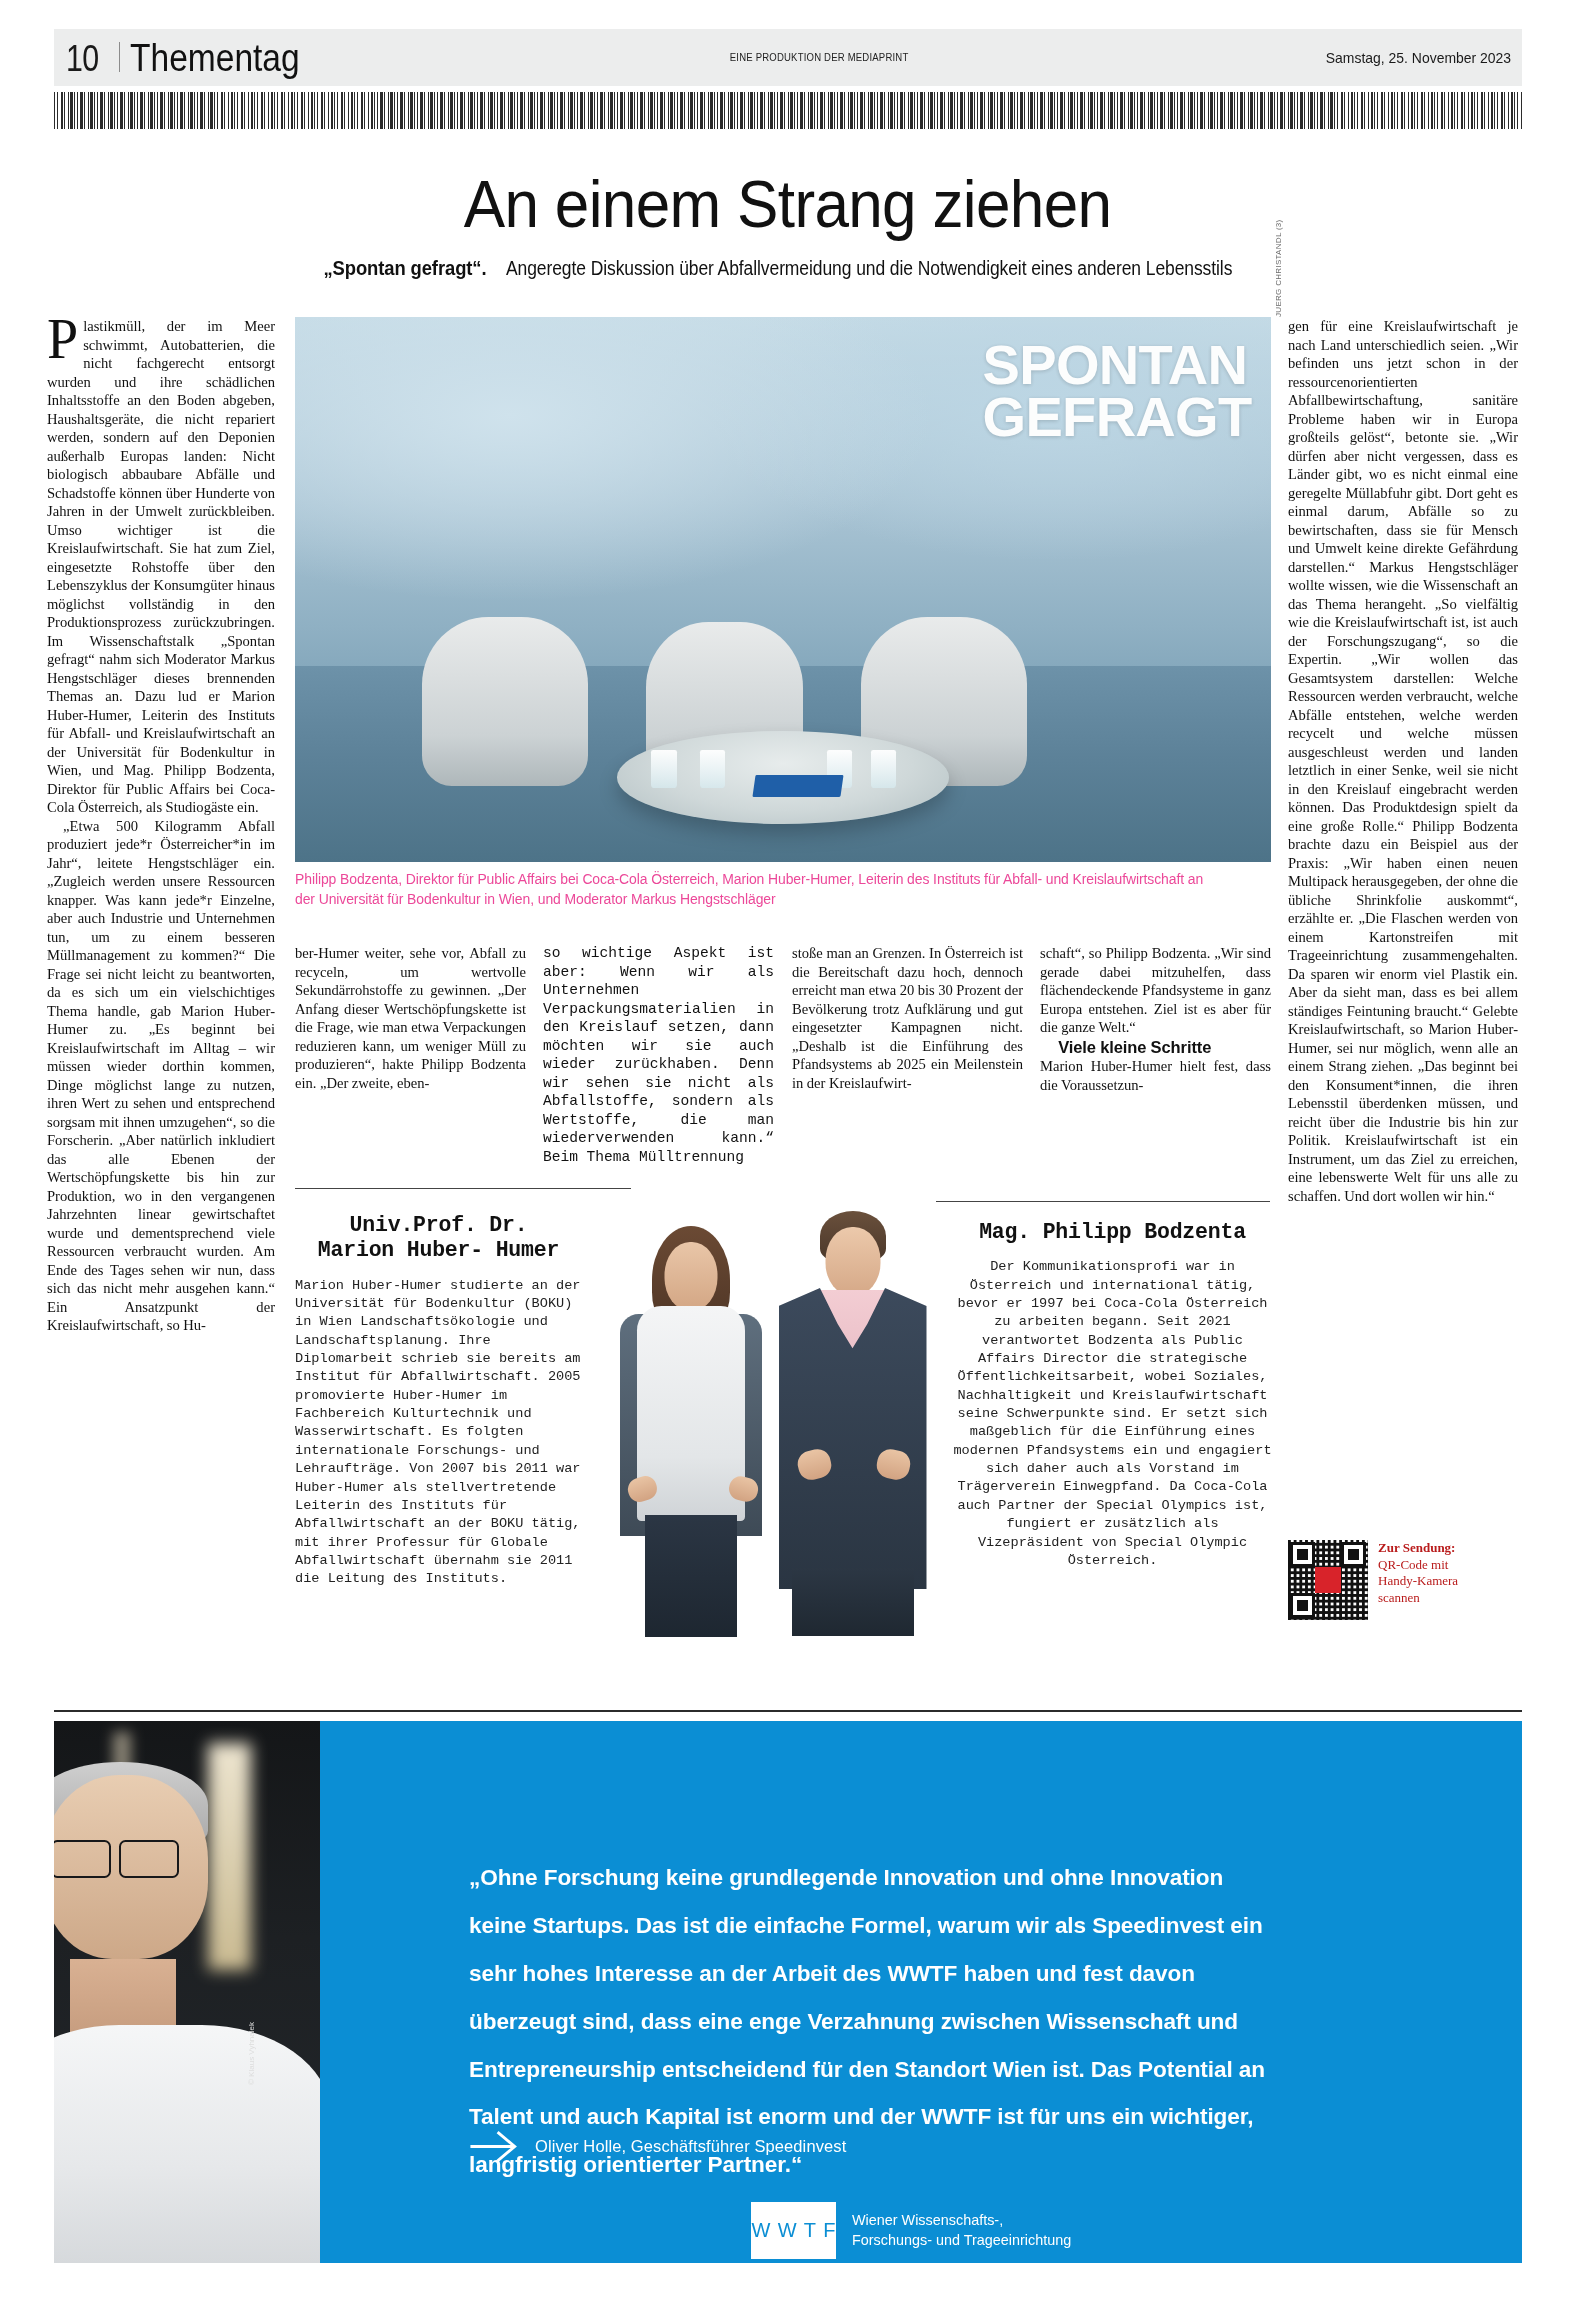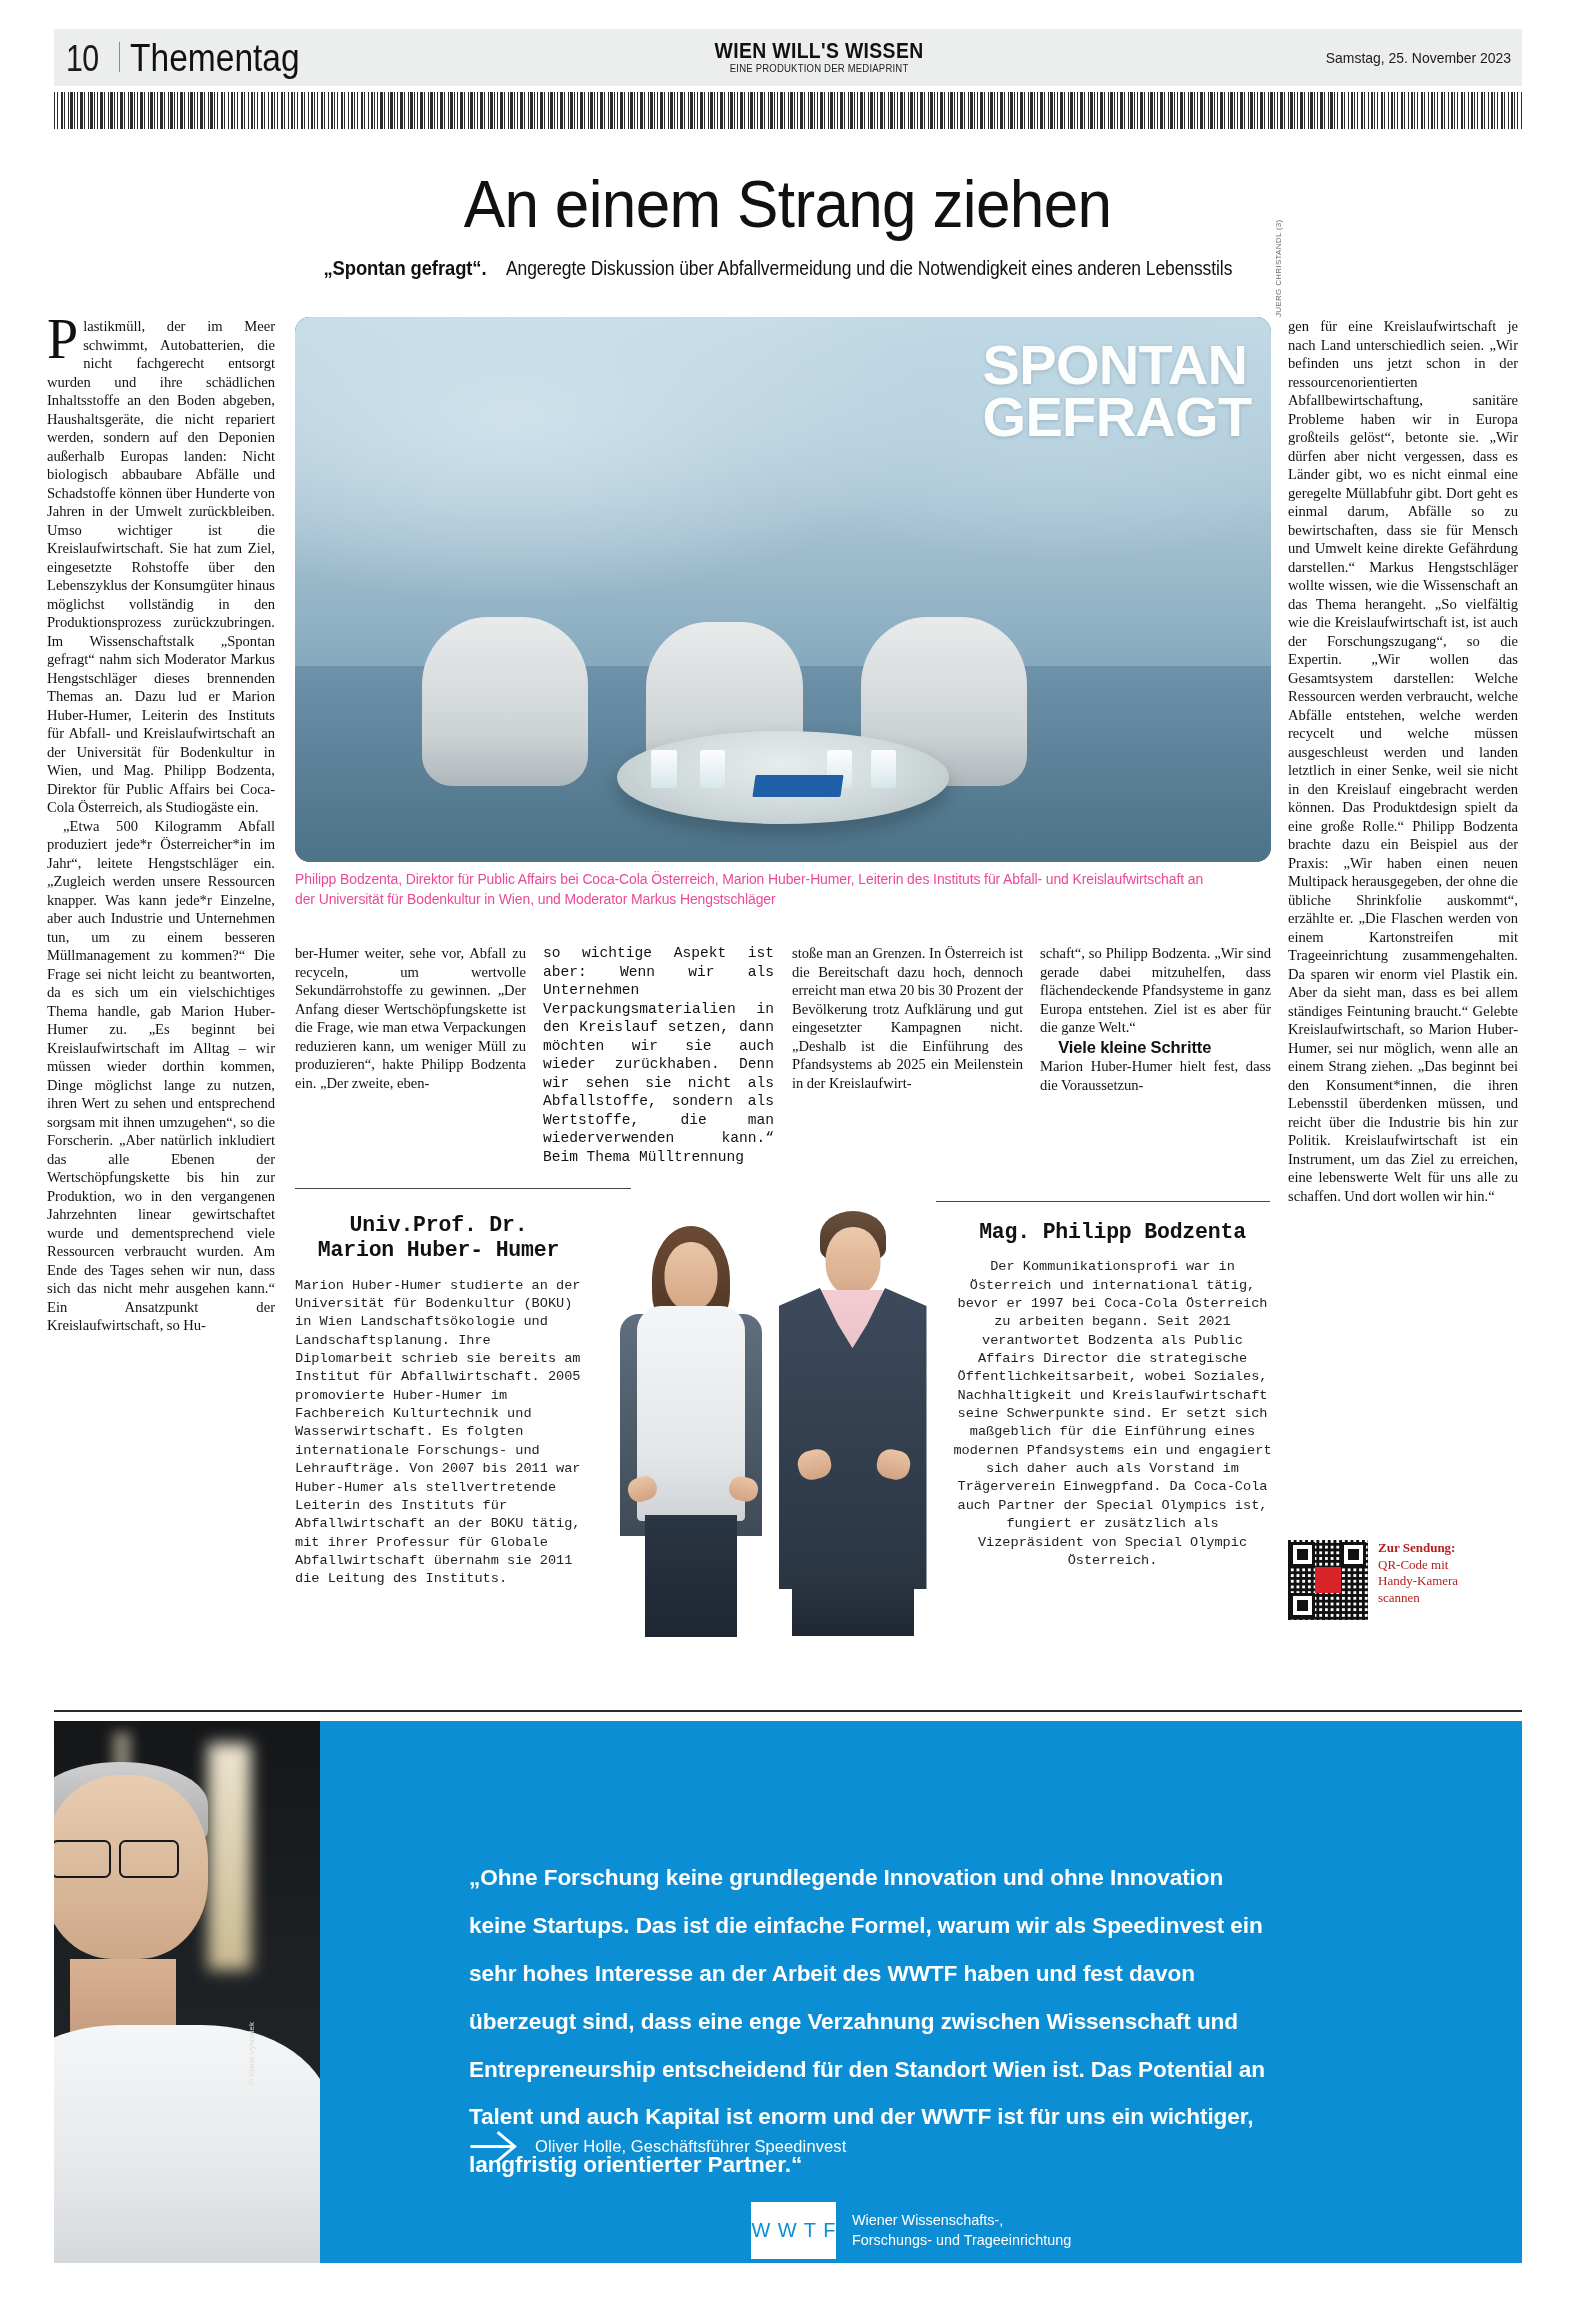--- a/index.html
+++ b/index.html
@@ -98,21 +98,21 @@
   #c1{left:47px;  top:317px;  width:228px;}
   #c2{left:295px; top:944px; width:231px;}
   #c3{left:543px; top:944px; width:231px;font-family:Liberation Mono, monospace;}
   #c4{left:792px;top:944px; width:231px;}
   #c5{left:1040px;top:944px; width:231px;}
   #c6{left:1288px;top:317px;  width:230px;}
 
   
   .photo-main{
     position:absolute;left:295px;top:317px;width:976px;height:545px;
-    overflow:hidden;background:#0f172a;border-radius:15px;
+    overflow:hidden;background:#0f172a;
   }
   .pm-bg{
     position:absolute;inset:0;
     background:
       radial-gradient(ellipse 70% 55% at 22% 18%, #cfe2ec 0%, rgba(207,226,236,0) 62%),
       radial-gradient(ellipse 60% 48% at 78% 16%, #bcd6e4 0%, rgba(188,214,228,0) 60%),
       linear-gradient(180deg,#c5dbe6 0%, #a9c4d4 34%, #8fb0c3 57%, #7fa3b8 70%, #6f93aa 100%);
   }
   .pm-floor{
     position:absolute;left:0;right:0;bottom:0;height:36%;
@@ -318,21 +318,20 @@
 
 <div class="page">
 
   <div class="masthead">
     <div class="mh-left">
       <span class="mh-pageno">10</span>
       <span class="mh-bar"></span>
       <span class="mh-section">Thementag</span>
     </div>
     <div class="mh-center">
-      <div><span class="mh-title">WIEN WILL'S WISSEN</span></div>
       <div><span class="mh-sub">EINE PRODUKTION DER MEDIAPRINT</span></div>
     </div>
     <div>
       <span class="mh-date">Samstag, 25. November 2023</span>
     </div>
   </div>
   <div class="barcode"></div>
 
   <div class="headline"><span>An einem Strang ziehen</span></div>
   <div class="deck">

